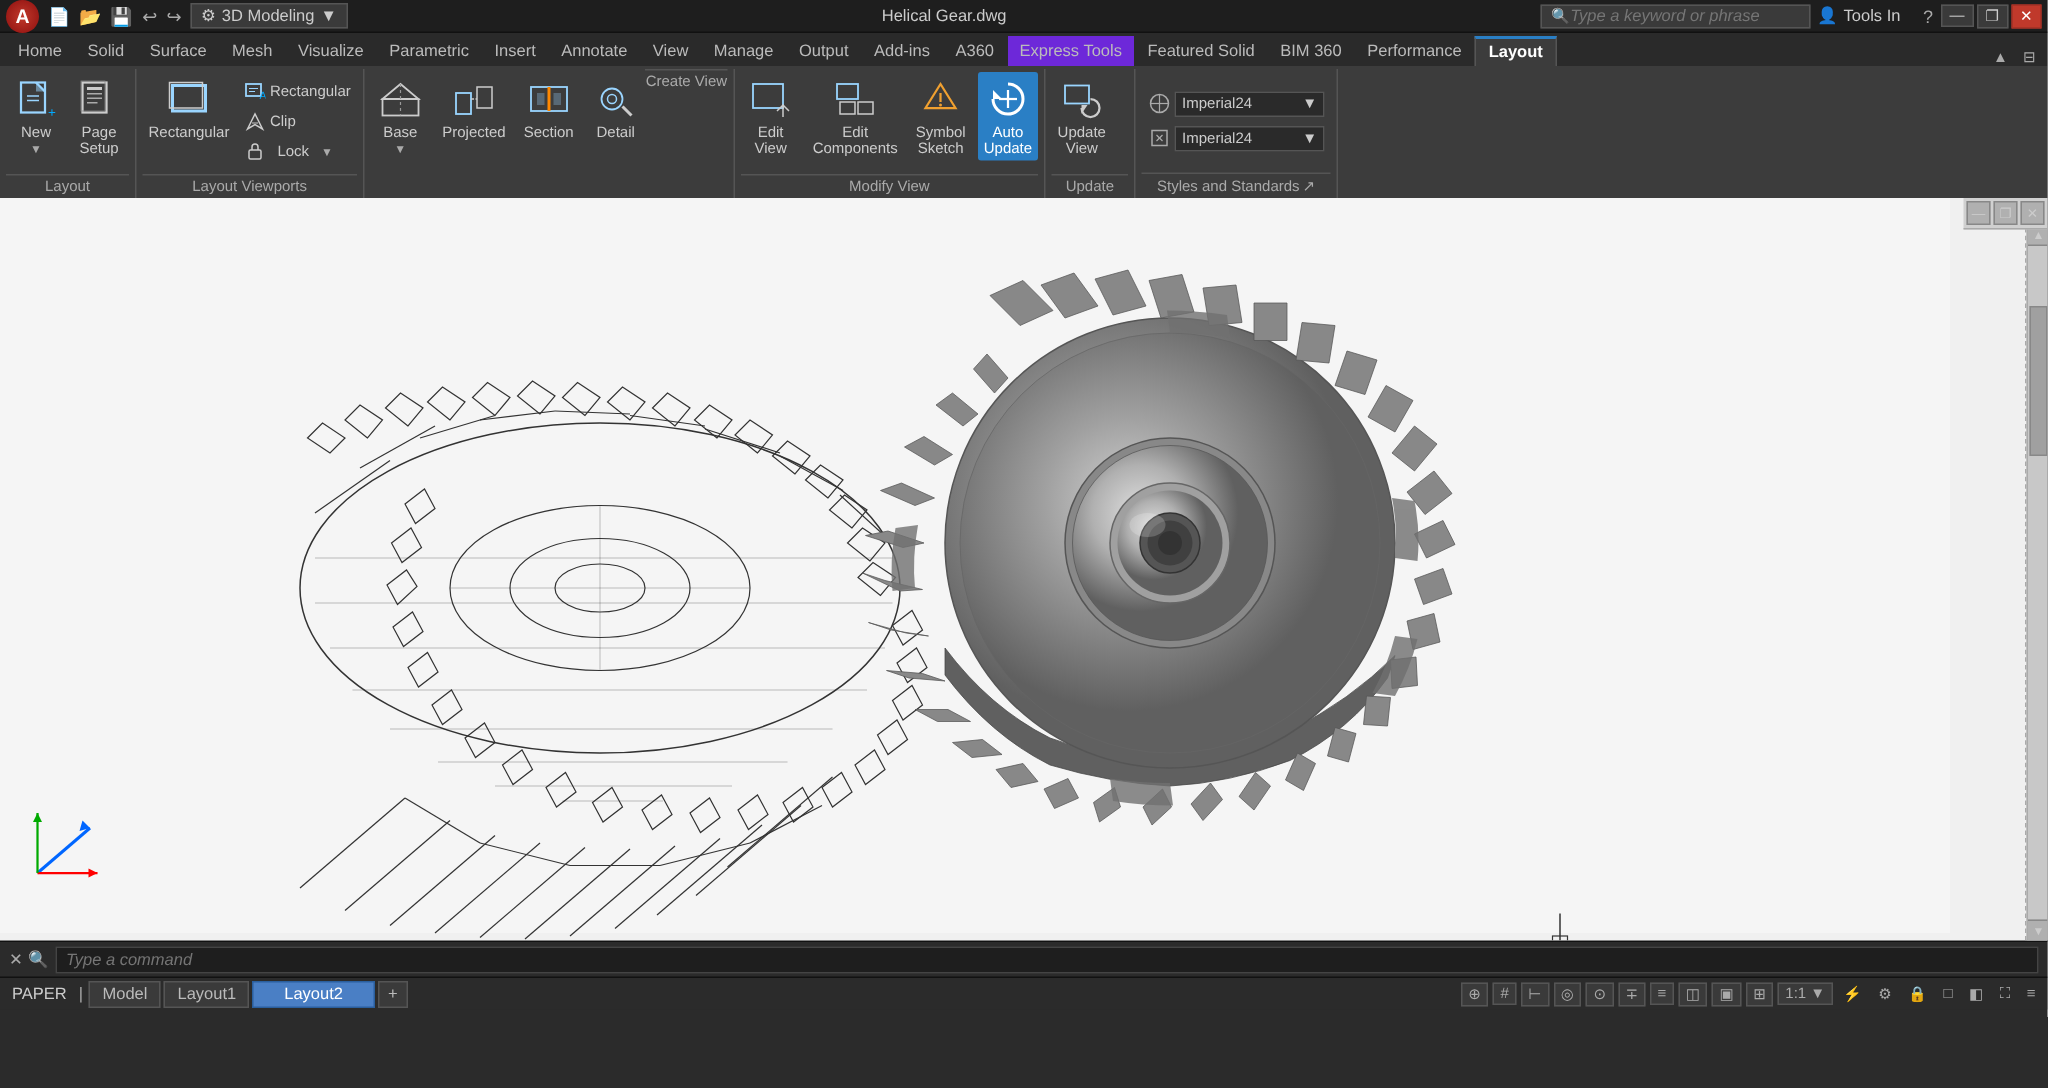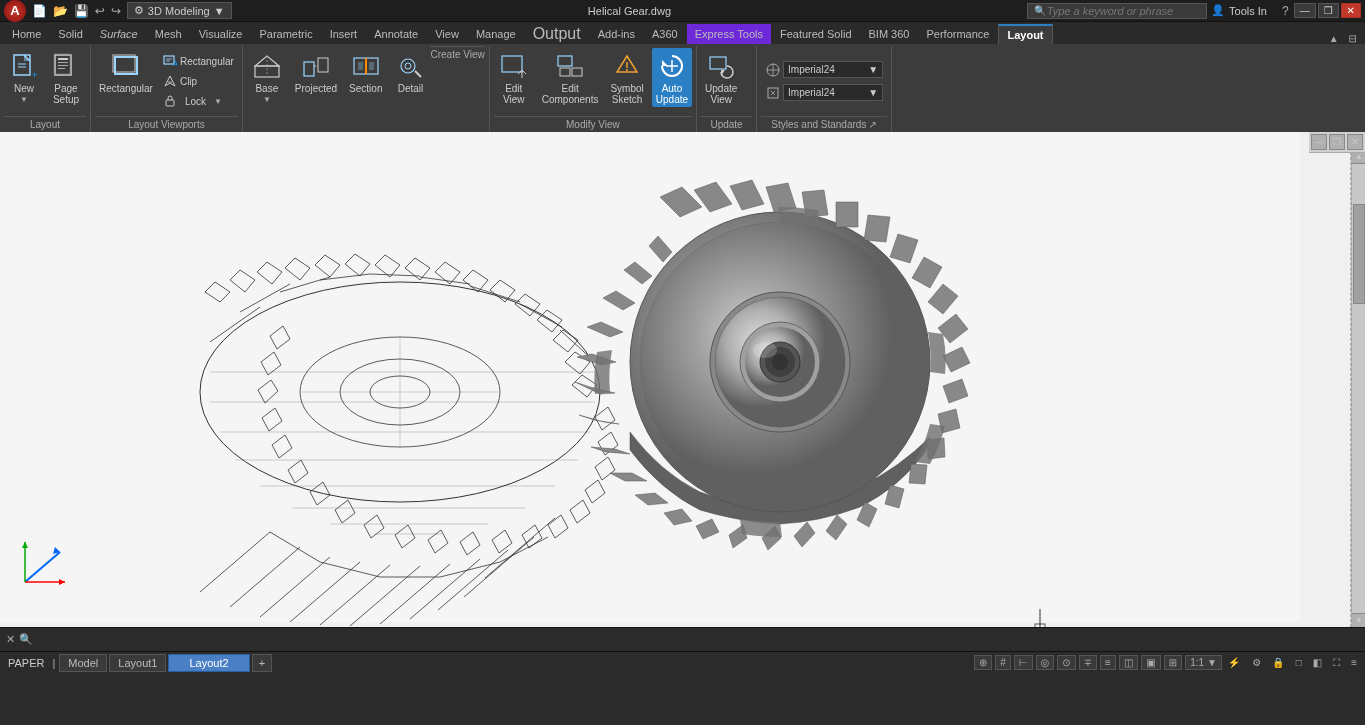--- a/index.html
+++ b/index.html
@@ -120,29 +120,29 @@
     <span style="color:#aaa;font-size:12px;cursor:pointer;padding:0 3px;">?</span>
     <span style="background:#3a3a3a;border:1px solid #555;padding:1px 5px;cursor:pointer;color:#ccc;font-size:10px;">—</span>
     <span style="background:#3a3a3a;border:1px solid #555;padding:1px 5px;cursor:pointer;color:#ccc;font-size:10px;">❐</span>
     <span style="background:#c0392b;border:1px solid #a93226;padding:1px 5px;cursor:pointer;color:#fff;font-size:10px;">✕</span>
   </div>
 </div>
 
 <div id="ribbon-tabs" style="display:flex;align-items:flex-end;background:#2a2a2a;height:22px;padding-left:4px;gap:1px;overflow:hidden;">
   <div style="padding:3px 8px;font-size:11px;color:#bbb;cursor:pointer;background:#2a2a2a;height:20px;display:flex;align-items:center;">Home</div>
   <div style="padding:3px 8px;font-size:11px;color:#bbb;cursor:pointer;background:#2a2a2a;height:20px;display:flex;align-items:center;">Solid</div>
-  <div style="padding:3px 8px;font-size:11px;color:#bbb;cursor:pointer;background:#2a2a2a;height:20px;display:flex;align-items:center;font-style:italic;">Surface</div>
+  <div style="padding:3px 8px;font-size:11px;color:#bbb;cursor:pointer;background:#2a2a2a;height:20px;display:flex;align-items:center;">Surface</div>
   <div style="padding:3px 8px;font-size:11px;color:#bbb;cursor:pointer;background:#2a2a2a;height:20px;display:flex;align-items:center;">Mesh</div>
   <div style="padding:3px 8px;font-size:11px;color:#bbb;cursor:pointer;background:#2a2a2a;height:20px;display:flex;align-items:center;">Visualize</div>
   <div style="padding:3px 8px;font-size:11px;color:#bbb;cursor:pointer;background:#2a2a2a;height:20px;display:flex;align-items:center;">Parametric</div>
   <div style="padding:3px 8px;font-size:11px;color:#bbb;cursor:pointer;background:#2a2a2a;height:20px;display:flex;align-items:center;">Insert</div>
   <div style="padding:3px 8px;font-size:11px;color:#bbb;cursor:pointer;background:#2a2a2a;height:20px;display:flex;align-items:center;">Annotate</div>
   <div style="padding:3px 8px;font-size:11px;color:#bbb;cursor:pointer;background:#2a2a2a;height:20px;display:flex;align-items:center;">View</div>
   <div style="padding:3px 8px;font-size:11px;color:#bbb;cursor:pointer;background:#2a2a2a;height:20px;display:flex;align-items:center;">Manage</div>
-  <div style="padding:3px 8px;font-size:16px;color:#bbb;cursor:pointer;background:#2a2a2a;height:20px;display:flex;align-items:center;">Output</div>
+  <div style="padding:3px 8px;font-size:11px;color:#bbb;cursor:pointer;background:#2a2a2a;height:20px;display:flex;align-items:center;">Output</div>
   <div style="padding:3px 8px;font-size:11px;color:#bbb;cursor:pointer;background:#2a2a2a;height:20px;display:flex;align-items:center;">Add-ins</div>
   <div style="padding:3px 8px;font-size:11px;color:#bbb;cursor:pointer;background:#2a2a2a;height:20px;display:flex;align-items:center;">A360</div>
   <div style="padding:3px 8px;font-size:11px;color:#bbb;cursor:pointer;background:#6d28d9;height:20px;display:flex;align-items:center;">Express Tools</div>
   <div style="padding:3px 8px;font-size:11px;color:#bbb;cursor:pointer;background:#2a2a2a;height:20px;display:flex;align-items:center;">Featured Solid</div>
   <div style="padding:3px 8px;font-size:11px;color:#bbb;cursor:pointer;background:#2a2a2a;height:20px;display:flex;align-items:center;">BIM 360</div>
   <div style="padding:3px 8px;font-size:11px;color:#bbb;cursor:pointer;background:#2a2a2a;height:20px;display:flex;align-items:center;">Performance</div>
   <div style="padding:3px 8px;font-size:11px;color:#fff;cursor:pointer;background:#3c3c3c;height:20px;display:flex;align-items:center;border-top:2px solid #2a7fc5;border-left:1px solid #555;border-right:1px solid #555;font-weight:bold;">Layout</div>
   <div style="margin-left:auto;display:flex;align-items:center;gap:2px;padding-right:4px;">
     <span style="color:#aaa;font-size:10px;cursor:pointer;padding:0 4px;">▲</span>
     <span style="color:#aaa;font-size:10px;cursor:pointer;padding:0 4px;">⊟</span>
@@ -589,20 +589,21 @@
       <line x1="-20" y1="0" x2="20" y2="0" stroke="#333" stroke-width="1"></line>
       <line x1="0" y1="-20" x2="0" y2="20" stroke="#333" stroke-width="1"></line>
       <rect x="-5" y="-5" width="10" height="10" fill="none" stroke="#333" stroke-width="0.8"></rect>
     </g>
   </svg>
 </div>
 
 <div id="cmd-bar" style="height:24px;background:#2b2b2b;border-top:1px solid #111;display:flex;align-items:center;gap:4px;padding:0 6px;">
   <span style="color:#aaa;font-size:11px;cursor:pointer;">✕</span>
   <span style="color:#aaa;font-size:11px;cursor:pointer;">🔍</span>
+  <input type="text" id="cmd-input" style="flex: 1 1 0%; background: rgb(30, 30, 30); border: 1px solid rgb(68, 68, 68); color: rgb(170, 170, 170); font-size: 11px; padding: 2px 6px; font-style: italic; height: 18px;" placeholder="Type a command">
 </div>
 
 <div id="statusbar" style="height:22px;background:#2b2b2b;border-top:1px solid #111;display:flex;align-items:center;gap:4px;padding:0 4px;">
   <span style="color:#ccc;font-size:11px;padding:0 4px;">PAPER</span>
   <span style="color:#aaa;font-size:11px;">|</span>
 
   <div style="display:flex;align-items:center;gap:2px;">
     <div style="padding:2px 8px;font-size:11px;color:#bbb;cursor:pointer;background:#3a3a3a;border:1px solid #555;">
       <span>Model</span>
     </div>

